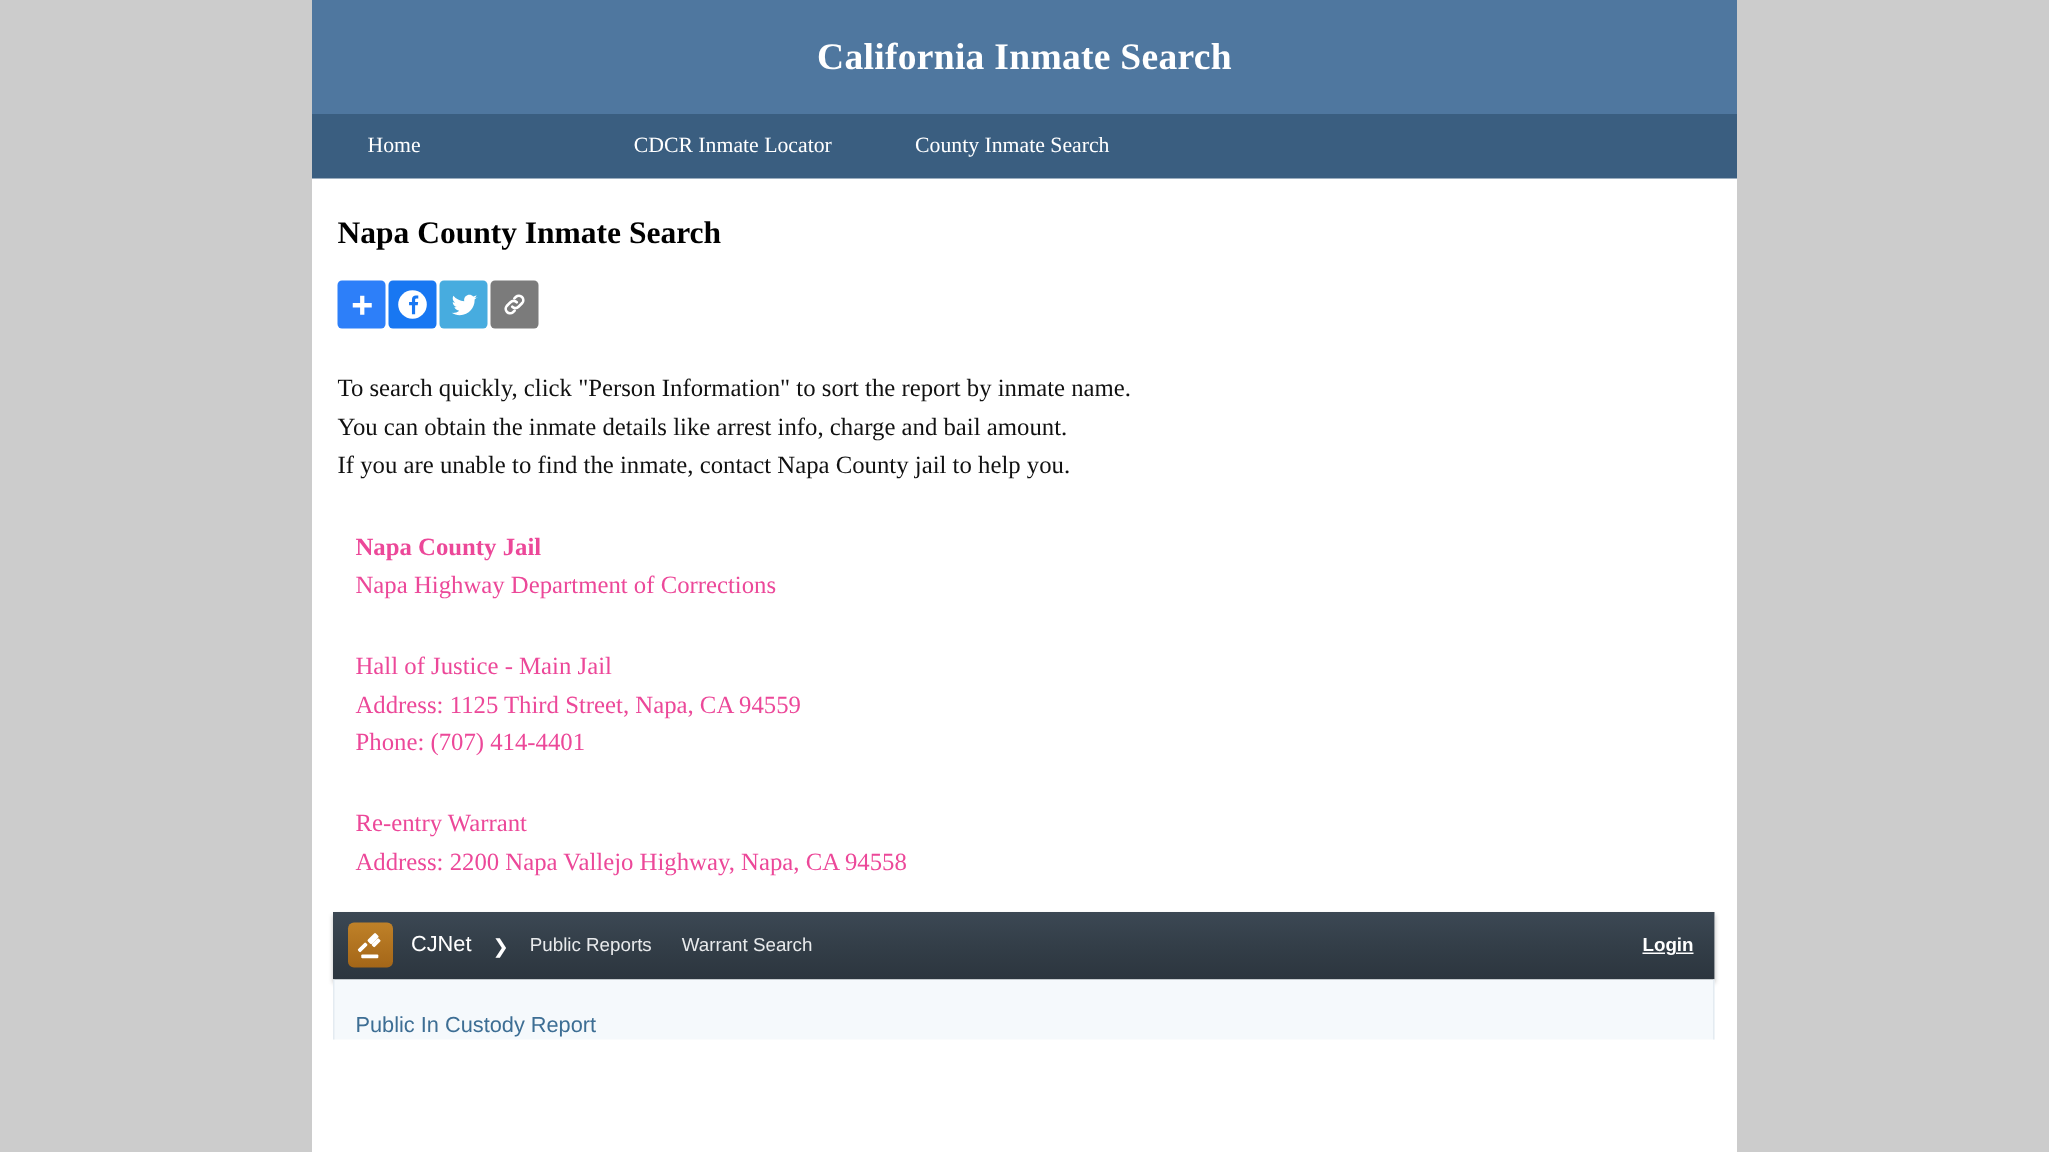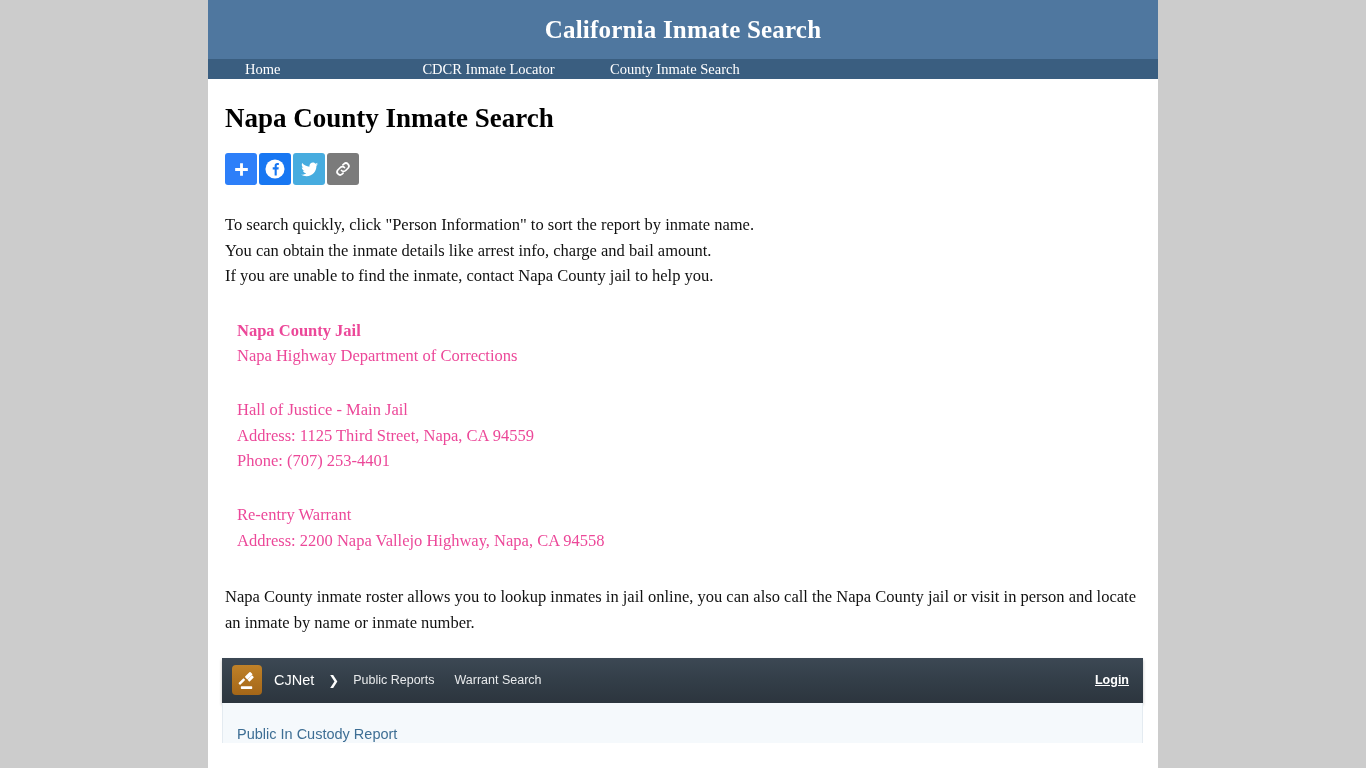--- a/index.html
+++ b/index.html
@@ -21,39 +21,39 @@
     position: absolute;
     left: 208px;
     top: 0;
     width: 950px;
     min-height: 768px;
     background: #ffffff;
   }
 
   
   .site-header {
-    height: 59px;
+    height: 76px;
     background: #4f779f;
     display: flex;
     align-items: center;
     justify-content: center;
   }
   .site-title {
     color: #ffffff;
     font-family: "Liberation Serif", "DejaVu Serif", serif;
     font-size: 25px;
     font-weight: bold;
     letter-spacing: 0.2px;
     margin: 0;
     line-height: 1;
   }
 
   
   .site-nav {
-    height: 20px;
+    height: 43px;
     background: #3a5e80;
     display: flex;
     align-items: center;
     padding-left: 37px;
   }
   .nav-item {
     color: #ffffff;
     font-family: "Liberation Serif", "DejaVu Serif", serif;
     font-size: 14.5px;
     text-decoration: none;
@@ -65,21 +65,21 @@
   .nav-item.locator { width: 243px; text-align: center; }
 
   
   .content {
     padding: 0 17px 0 17px;
   }
   .page-title {
     margin: 0;
     padding-top: 26px;
     font-family: "Liberation Serif", "DejaVu Serif", serif;
-    font-size: 27px;
+    font-size: 21px;
     font-weight: bold;
     color: #000000;
     line-height: 1;
   }
 
   
   .share-row {
     margin-top: 21px;
     display: flex;
     gap: 2px;
@@ -276,29 +276,28 @@
     </div>
 
     <div class="block">
       <strong class="line">Napa County Jail</strong>
       <span class="line">Napa Highway Department of Corrections</span>
     </div>
 
     <div class="block">
       <span class="line">Hall of Justice - Main Jail</span>
       <span class="line">Address: 1125 Third Street, Napa, CA 94559</span>
-      <span class="line">Phone: (707) 253-4401</span>
+      <span class="line">Phone: (707) 414-4401</span>
     </div>
 
     <div class="block">
       <span class="line">Re-entry Warrant</span>
       <span class="line">Address: 2200 Napa Vallejo Highway, Napa, CA 94558</span>
     </div>
 
-    <p class="para">Napa County inmate roster allows you to lookup inmates in jail online, you can also call the Napa County jail or visit in person and locate an inmate by name or inmate number.</p>
 
   </div>
 
   <div class="cjnet-wrap">
 
     <div class="cjnet-bar">
 
       <div class="cjnet-logo">
         <svg width="21" height="21" viewBox="0 0 24 24" aria-hidden="true">
           <g fill="#ffffff">

